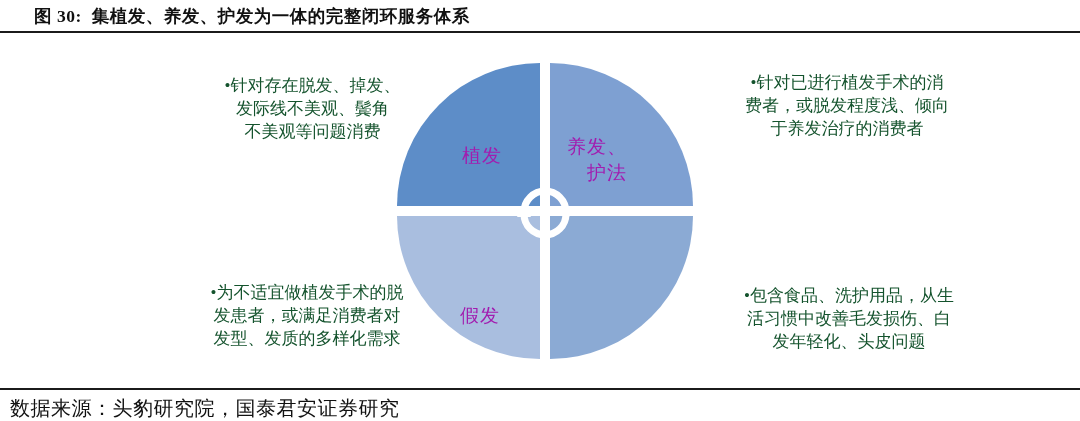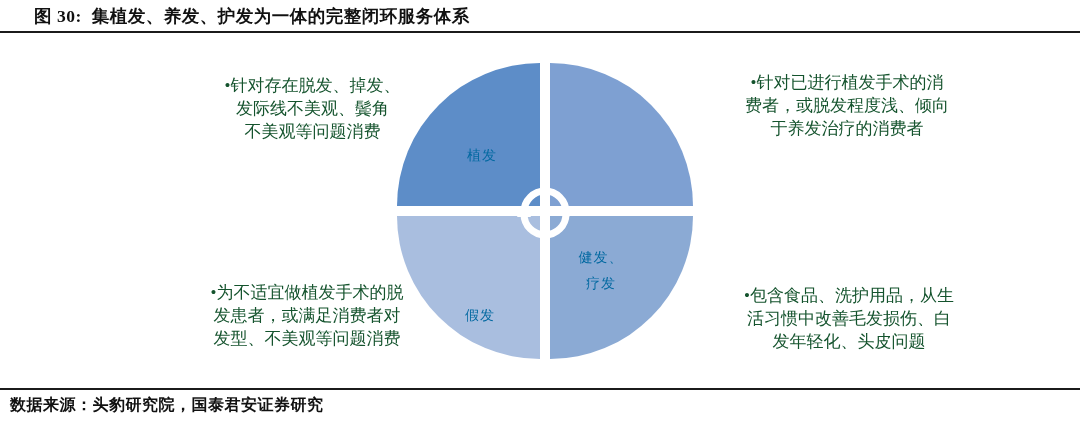--- a/index.html
+++ b/index.html
@@ -10,21 +10,21 @@
     color: #111111;
   }
 
   
   .header { position: absolute; left: 10px; top: 4px; font-size: 17.5px; font-weight: bold; letter-spacing: 0.5px; white-space: nowrap; margin-left: 24px; }
   .header .fig-label { margin-right: 10px; }
   .rule-top { position: absolute; left: 0; top: 31px; width: 1080px; height: 2px; background: #1b1b1b; }
 
   
   .rule-bottom { position: absolute; left: 0; top: 388px; width: 1080px; height: 2px; background: #1b1b1b; }
-  .source { position: absolute; left: 10px; top: 395px; font-size: 16px; font-weight: bold; letter-spacing: 0.5px; }
+  .source { position: absolute; left: 10px; top: 395px; font-size: 20px; font-weight: normal; letter-spacing: 0.5px; }
 
   
   .annotation {
     position: absolute; font-size: 17px; line-height: 23px;
     text-align: center; white-space: pre-line; color: #14532d;
   }
   .ann-tl { left: 160px; top: 74px;  width: 305px; }
   .ann-tr { left: 686px; top: 71px;  width: 322px; }
   .ann-bl { left: 146px; top: 281px; width: 322px; }
   .ann-br { left: 684px; top: 284px; width: 330px; }
@@ -32,22 +32,22 @@
   
   .circle { position: absolute; left: 397px; top: 63px; width: 296px; height: 296px; }
   .quad { position: absolute; width: 143px; height: 143px; }
   .quad.tl { left: 0;     top: 0;     border-radius: 143px 0 0 0; }
   .quad.tr { left: 153px; top: 0;     border-radius: 0 143px 0 0; }
   .quad.bl { left: 0;     top: 153px; border-radius: 0 0 0 143px; }
   .quad.br { left: 153px; top: 153px; border-radius: 0 0 143px 0; }
 
   .quad-label {
     position: absolute; transform: translate(-50%, -50%);
-    color: #0369a1; font-size: 14px; line-height: 26px;
-    text-align: center; white-space: pre-line; letter-spacing: 1px;
+    color: #a21caf; font-size: 19px; line-height: 26px;
+    text-align: right; white-space: pre-line; letter-spacing: 1px;
   }
   .lbl-tl { left: 85px;  top: 93px;  }
   .lbl-tr { left: 200px; top: 97px;  }
   .lbl-bl { left: 83px;  top: 205px; margin-top: 48px; }
   .lbl-br { left: 204px; top: 208px; }
 
   .center-icon { position: absolute; left: 118px; top: 118px; width: 60px; height: 60px; }
 </style>
 </head>
 <body>
@@ -58,35 +58,35 @@
 <div class="rule-top"></div>
 
 <div class="annotation ann-tl">•针对存在脱发、掉发、
 发际线不美观、鬓角
 不美观等问题消费</div>
 <div class="annotation ann-tr">•针对已进行植发手术的消
 费者，或脱发程度浅、倾向
 于养发治疗的消费者</div>
 <div class="annotation ann-bl">•为不适宜做植发手术的脱
 发患者，或满足消费者对
-发型、不美观等问题消费</div>
+发型、发质的多样化需求</div>
 <div class="annotation ann-br">•包含食品、洗护用品，从生
 活习惯中改善毛发损伤、白
 发年轻化、头皮问题</div>
 
 <div class="circle">
   <div class="quad tl" style="background: rgb(93, 141, 200);"></div>
   <div class="quad tr" style="background: rgb(126, 160, 210);"></div>
   <div class="quad bl" style="background: rgb(169, 190, 223);"></div>
   <div class="quad br" style="background: rgb(139, 170, 212);"></div>
 
   <div class="quad-label lbl-tl">植发</div>
+  <div class="quad-label lbl-tr">养发、
+护法</div>
   <div class="quad-label lbl-bl">假发</div>
-  <div class="quad-label lbl-br">健发、
-疗发</div>
 
   <svg class="center-icon" viewBox="0 0 60 60" xmlns="http://www.w3.org/2000/svg">
     <path d="M 9 31 A 21 21 0 0 1 51 31" fill="none" stroke="#ffffff" stroke-width="7"></path>
     <polygon points="44,28 58,28 51,42" fill="#ffffff"></polygon>
     <path d="M 51 33 A 21 21 0 0 1 9 33" fill="none" stroke="#ffffff" stroke-width="7"></path>
     <polygon points="2,36 16,36 9,22" fill="#ffffff"></polygon>
   </svg>
 </div>
 
 <div class="rule-bottom"></div>

